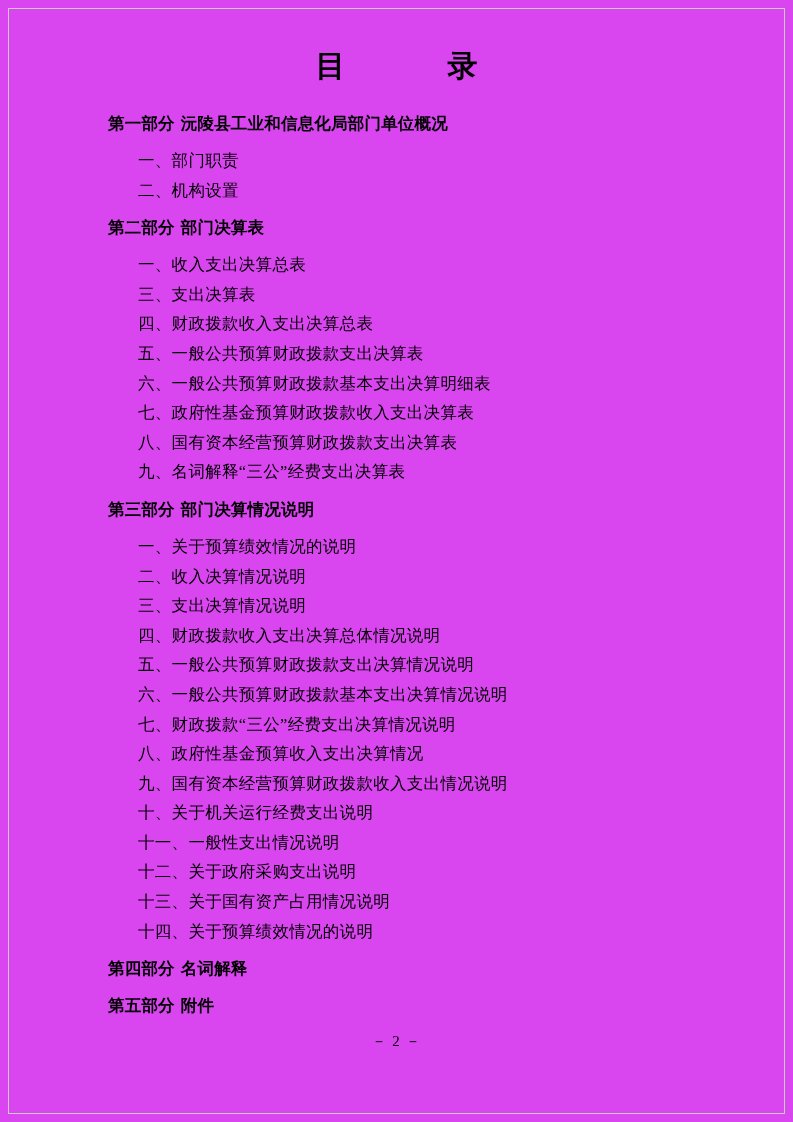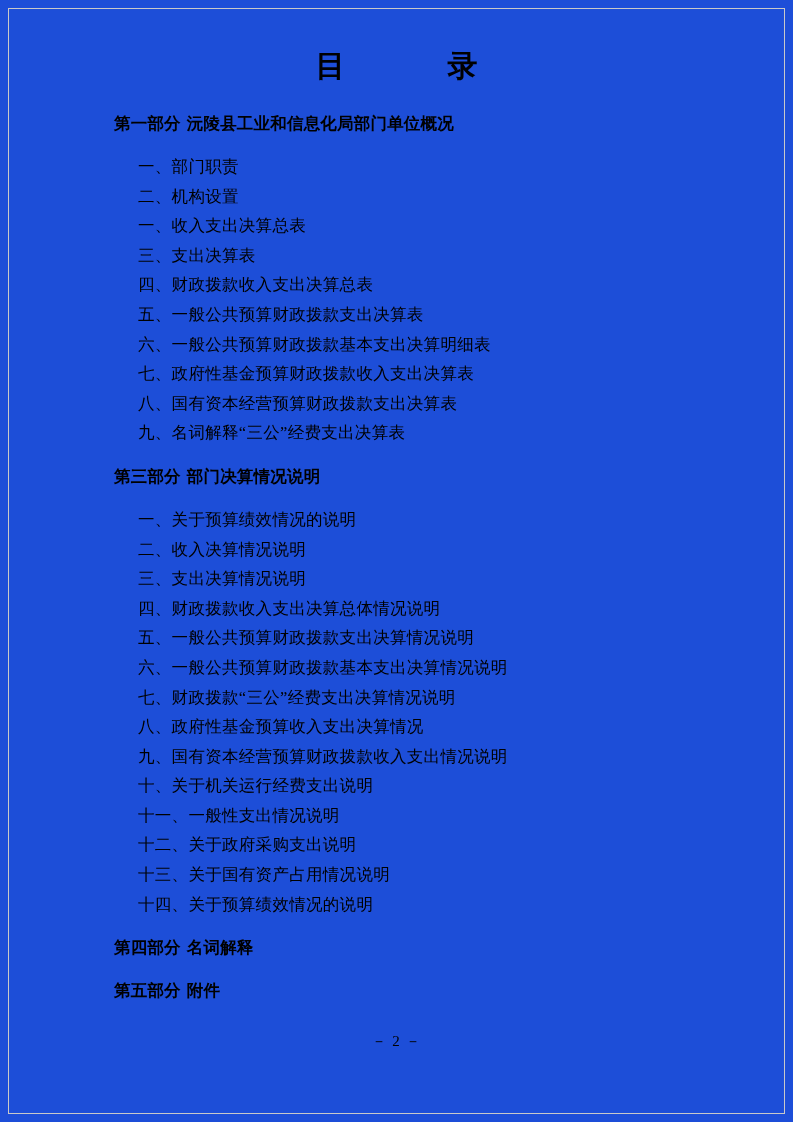--- a/index.html
+++ b/index.html
@@ -13,21 +13,21 @@
     font-family: "Liberation Serif", "DejaVu Serif", serif;
     color: #000000;
     position: relative;
     overflow: hidden;
   }
   .page {
     width: 793px;
     height: 1122px;
     box-sizing: border-box;
     position: relative;
-    background: #1d4ed8;
+    background: #d946ef;
   }
   .page-border {
     position: absolute;
     left: 8px;
     top: 8px;
     right: 8px;
     bottom: 8px;
     border: 1px solid #c9c9c9;
     pointer-events: none;
   }
@@ -50,21 +50,21 @@
   .toc {
     margin-top: 22px;
     padding-left: 100px;
     padding-right: 70px;
   }
   .toc-part {
     font-family: "DejaVu Sans", "Liberation Sans", sans-serif;
     font-weight: bold;
     font-size: 16.5px;
     line-height: 29px;
-    margin: 14px;
+    margin: 8px;
     letter-spacing: 0.2px;
     white-space: nowrap;
   }
   .toc-item {
     font-family: "Liberation Serif", "DejaVu Serif", serif;
     font-size: 16.5px;
     line-height: 29.6px;
     margin: 0;
     padding-left: 38px;
     letter-spacing: 0.3px;
@@ -90,20 +90,21 @@
   <div class="content">
 
     <h1 class="doc-title">目　　录</h1>
 
     <div class="toc">
 
       <p class="toc-part">第一部分  沅陵县工业和信息化局部门单位概况</p>
       <p class="toc-item">一、部门职责</p>
       <p class="toc-item">二、机构设置</p>
 
+      <p class="toc-part">第二部分  部门决算表</p>
       <p class="toc-item">一、收入支出决算总表</p>
       <p class="toc-item">三、支出决算表</p>
       <p class="toc-item">四、财政拨款收入支出决算总表</p>
       <p class="toc-item">五、一般公共预算财政拨款支出决算表</p>
       <p class="toc-item">六、一般公共预算财政拨款基本支出决算明细表</p>
       <p class="toc-item">七、政府性基金预算财政拨款收入支出决算表</p>
       <p class="toc-item">八、国有资本经营预算财政拨款支出决算表</p>
       <p class="toc-item">九、名词解释“三公”经费支出决算表</p>
 
       <p class="toc-part">第三部分  部门决算情况说明</p>

